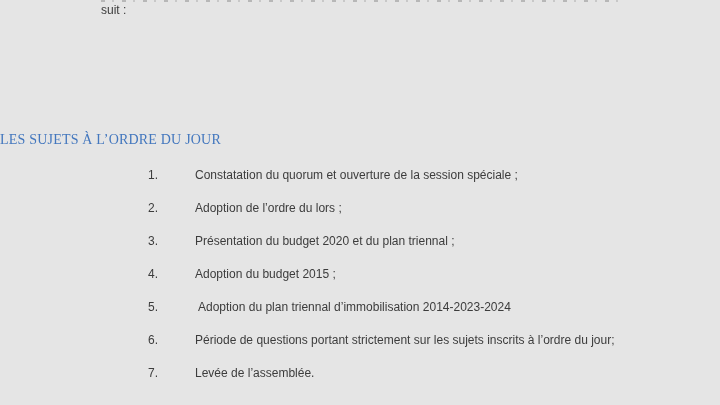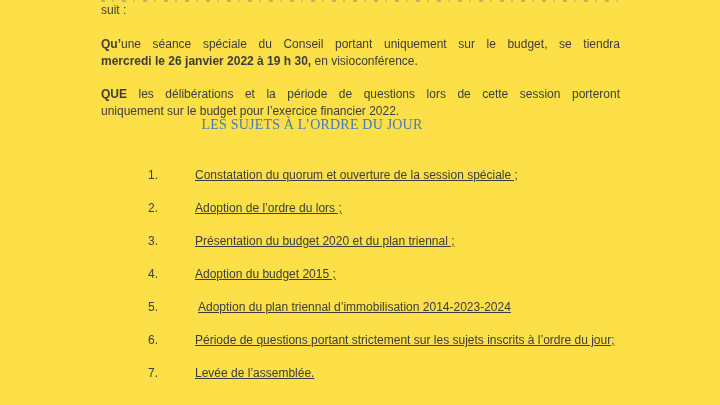--- a/index.html
+++ b/index.html
@@ -1,20 +1,20 @@
 <!DOCTYPE html>
 <html><head>
 <meta charset="utf-8">
 <style>
   html, body { margin: 0; padding: 0; }
   .page {
     position: relative;
     width: 720px;
     height: 405px;
-    background: #fde047;
+    background: #e5e5e5;
     font-family: "Liberation Sans", sans-serif;
     color: #3c3c3c;
     overflow: hidden;
   }
   
   .frag {
     position: absolute;
     top: 0; left: 101px;
     width: 519px; height: 2px;
     background: repeating-linear-gradient(90deg,
@@ -37,60 +37,51 @@
   .para2 { top: 86px; }
   .line { display: block; }
   .line.justified {
     text-align: justify;
     text-align-last: justify;
     text-justify: inter-word;
   }
   b { font-weight: 700; }
   .heading {
     position: absolute;
-    top: 117px; left: 0; width: 624px;
-    text-align: center;
+    top: 132px; left: 0; width: 624px;
     font-family: "Liberation Serif", serif;
     font-size: 14px;
     letter-spacing: .2px;
     color: #4377be;
   }
   .agenda {
     position: absolute;
     top: 167px; left: 148px;
     width: 487px;
   }
   .row {
     display: flex;
     margin-bottom: 17px;
     font-size: 12px;
     line-height: 16px;
   }
   .num { flex: 0 0 47px; }
-  .txt { flex: 1; text-decoration: underline; }
+  .txt { flex: 1; }
   .indent-1 { padding-left: 3px; }
 </style>
 </head>
 <body>
 
 <div class="page">
 
   <div class="frag"></div>
 
   <div class="suit">suit :</div>
 
-  <div class="para para1">
-    <span class="line justified"><b>Qu’</b><span>une séance spéciale du Conseil portant uniquement sur le budget, se tiendra</span></span>
-    <span class="line"><b>mercredi le 26 janvier 2022 à 19 h 30,</b><span> en visioconférence.</span></span>
-  </div>
 
-  <div class="para para2">
-    <span class="line justified"><b>QUE</b><span> les délibérations et la période de questions lors de cette session porteront</span></span>
-    <span class="line"><span>uniquement sur le budget pour l’exercice financier 2022.</span></span>
-  </div>
 
   <div class="heading">LES SUJETS À L’ORDRE DU JOUR</div>
 
   <div class="agenda">
     <div class="row">
       <span class="num">1.</span>
       <span class="txt">Constatation du quorum et ouverture de la session spéciale ;</span>
     </div>
     <div class="row">
       <span class="num">2.</span>

